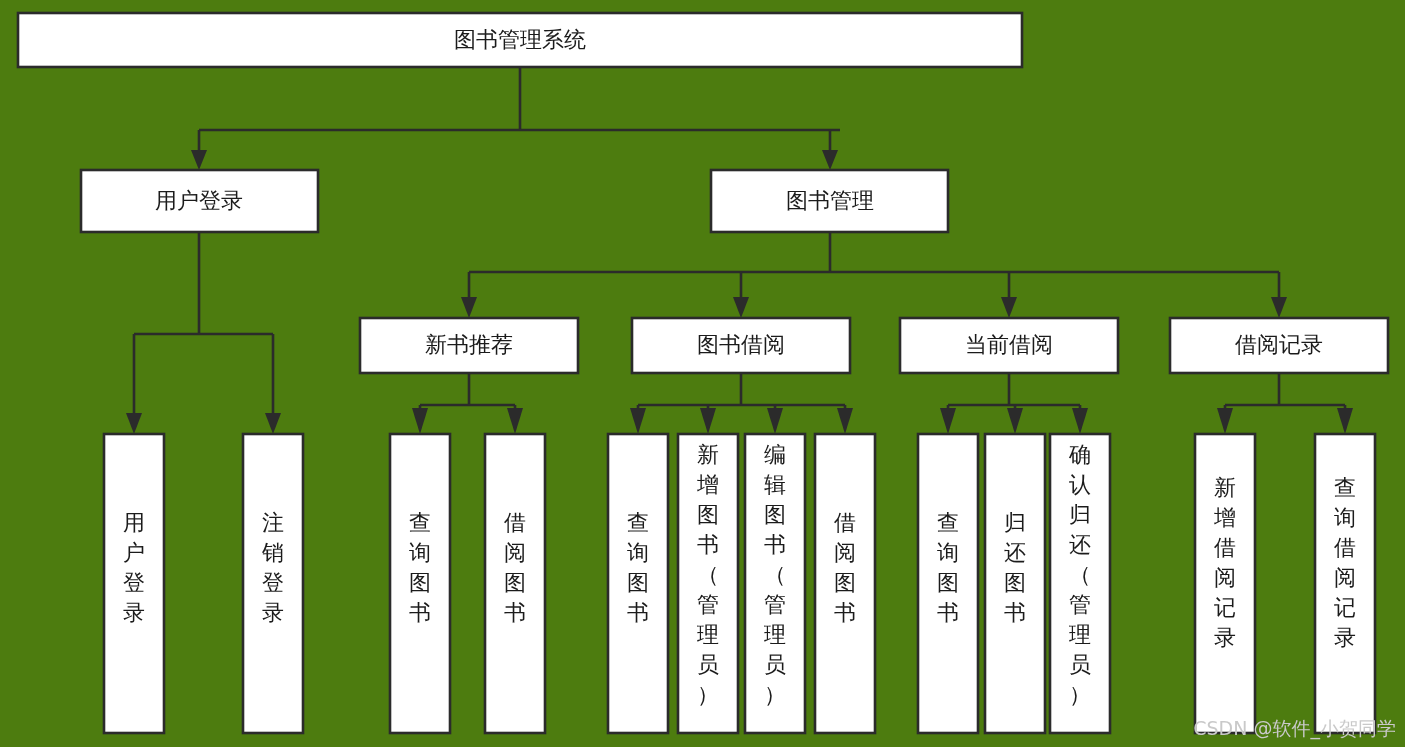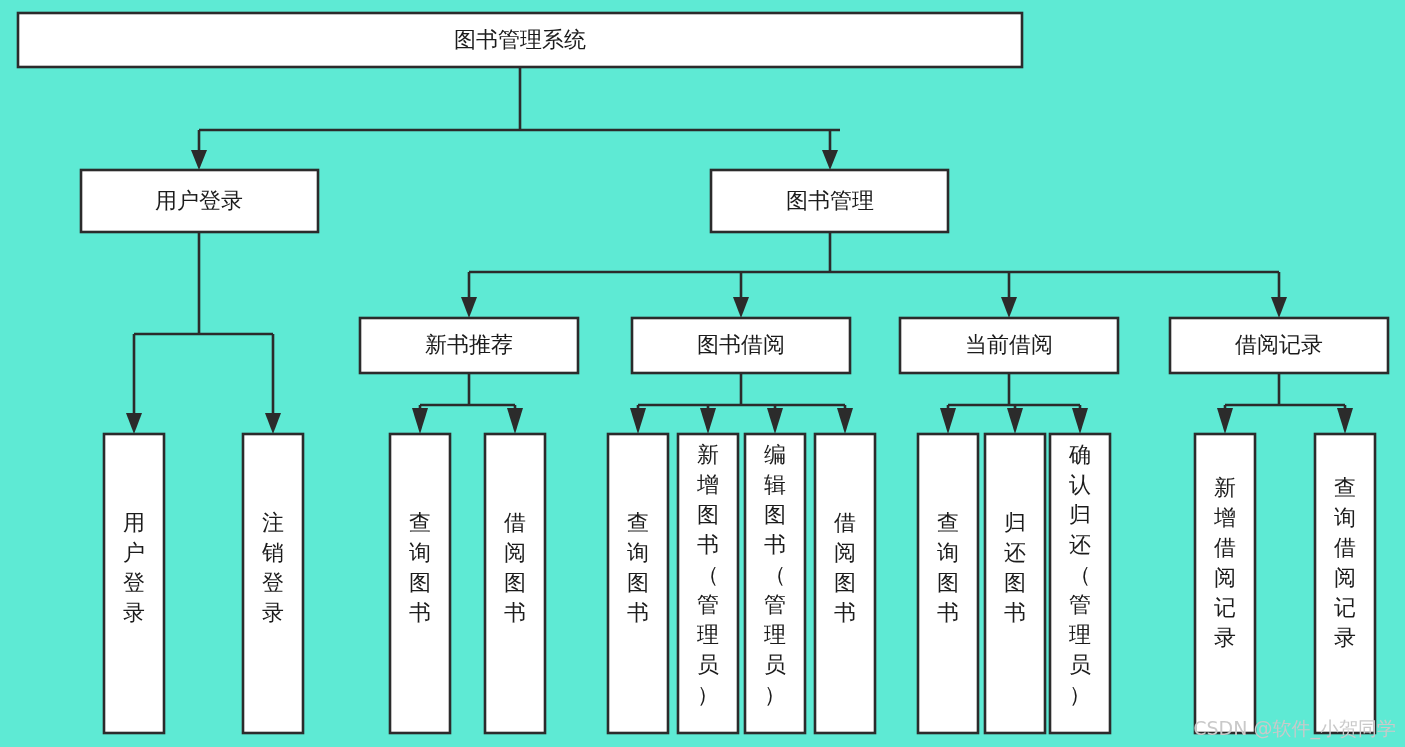--- a/index.html
+++ b/index.html
@@ -11,21 +11,21 @@
   body {
     width: 1405px;
     height: 747px;
     font-family: "DejaVu Sans", "Liberation Sans", sans-serif;
     overflow: hidden;
   }
   #diagram-root {
     position: relative;
     width: 1405px;
     height: 747px;
-    background: #5eead4;
+    background: #4d7c0f;
   }
   svg#flowchart {
     position: absolute;
     top: 0;
     left: 0;
     width: 1405px;
     height: 747px;
     display: block;
   }
   .node-rect {

